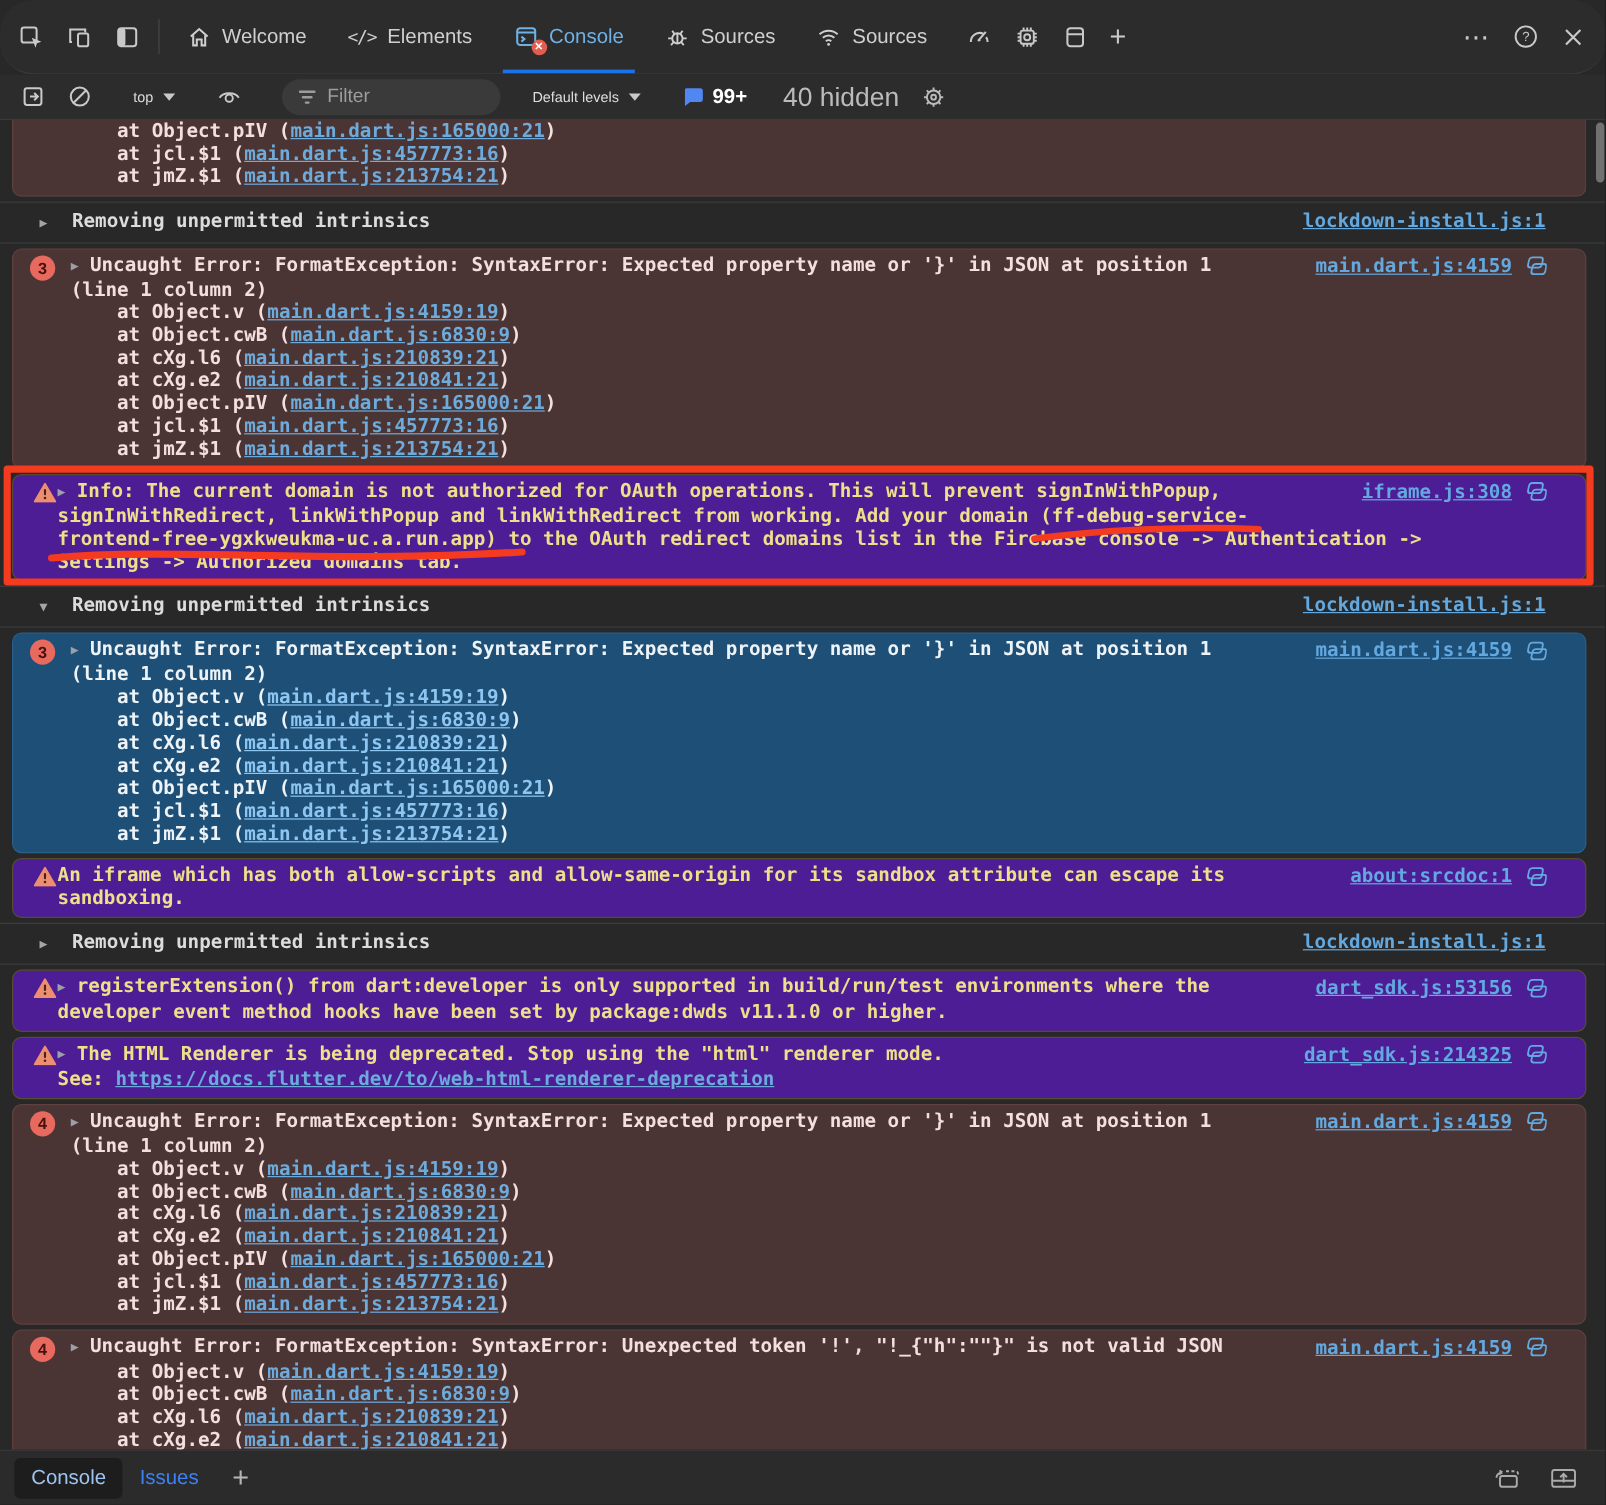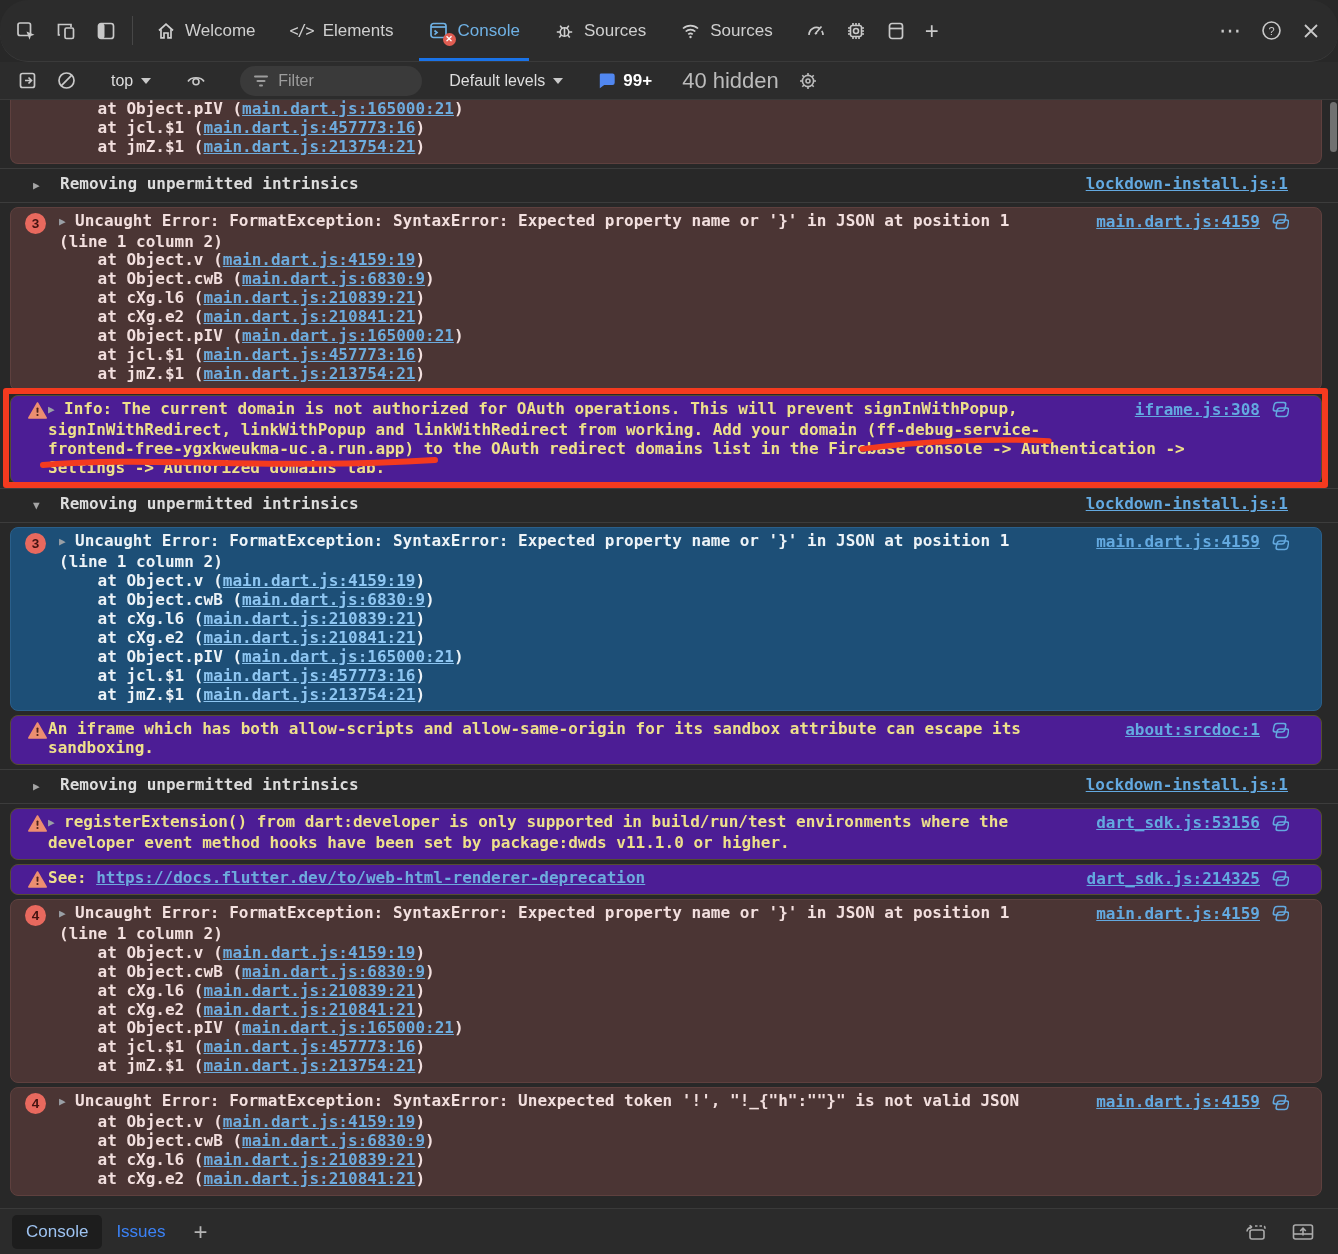--- a/index.html
+++ b/index.html
@@ -33,21 +33,21 @@
   .err-dot {
     position:absolute; right:-7px; bottom:-5px; width:13px; height:13px; border-radius:50%;
     background:#e05d52; color:#fff; font-size:9px; line-height:13px; text-align:center; font-weight:bold;
   }
   .tabbar-right { margin-left:auto; display:flex; align-items:center; padding-right:8px; }
   
   .toolbar {
     height:38px; background:#2c2c2c; border-bottom:1px solid #3a3a3a;
     display:flex; align-items:center; flex-shrink:0; padding-left:8px; color:#c9c9c9;
   }
-  .dd { display:flex; align-items:center; gap:8px; padding:0 10px; font-size:16px; color:#dedede; cursor:pointer; white-space:nowrap; }
+  .dd { display:flex; align-items:center; gap:8px; padding:0 10px; font-size:12px; color:#dedede; cursor:pointer; white-space:nowrap; }
   .caret { width:0; height:0; border-left:5px solid transparent; border-right:5px solid transparent; border-top:6px solid #c9c9c9; }
   .filter-pill {
     display:flex; align-items:center; gap:9px; width:182px; height:30px; margin:0 9px;
     background:#3a3a3a; border-radius:15px; padding:0 13px; color:#9d9d9d; font-size:16px;
   }
   .count-group { display:flex; align-items:center; gap:7px; padding:0 9px; }
   .count-label { color:#fff; font-size:17px; font-weight:bold; }
   .hidden-label { color:#bbb; font-size:22px; padding:0 9px 0 6px; }
   
   .console {
@@ -406,21 +406,21 @@
       </div>
       <div class="msg warning card">
         <div class="inner">
           <div class="gutter">
             <svg class="ic warn-ico" width="19" height="17" viewBox="0 0 19 17">
               <path d="M9.5 1 L18.2 16 H0.8 Z" fill="#ed8e70" stroke="#ed8e70" stroke-width="1.5" stroke-linejoin="round"></path>
               <rect x="8.6" y="5.4" width="1.8" height="5.4" rx="0.9" fill="#4b2219"></rect>
               <circle cx="9.5" cy="13" r="1.1" fill="#4b2219"></circle>
             </svg>
           </div>
-          <div class="body"><div class="line">See: <a class="lnk">https://docs.flutter.dev/to/web-html-renderer-deprecation</a></div></div>
+          <div class="body"><div class="line"><span class="exp">▶</span>The HTML Renderer is being deprecated. Stop using the "html" renderer mode.</div><div class="line">See: <a class="lnk">https://docs.flutter.dev/to/web-html-renderer-deprecation</a></div></div>
         </div>
         <div class="src">
           <a>dart_sdk.js:214325</a>
           <svg class="ic" width="22" height="18" viewBox="0 0 22 18">
             <g transform="skewX(-12) translate(5,0)" fill="none" stroke="#63a9e0" stroke-width="1.5">
               <rect x="3" y="1.5" width="11.5" height="8.5" rx="2.5"></rect>
               <rect x="7" y="7" width="11.5" height="8.5" rx="2.5"></rect>
             </g>
           </svg>
         </div>

